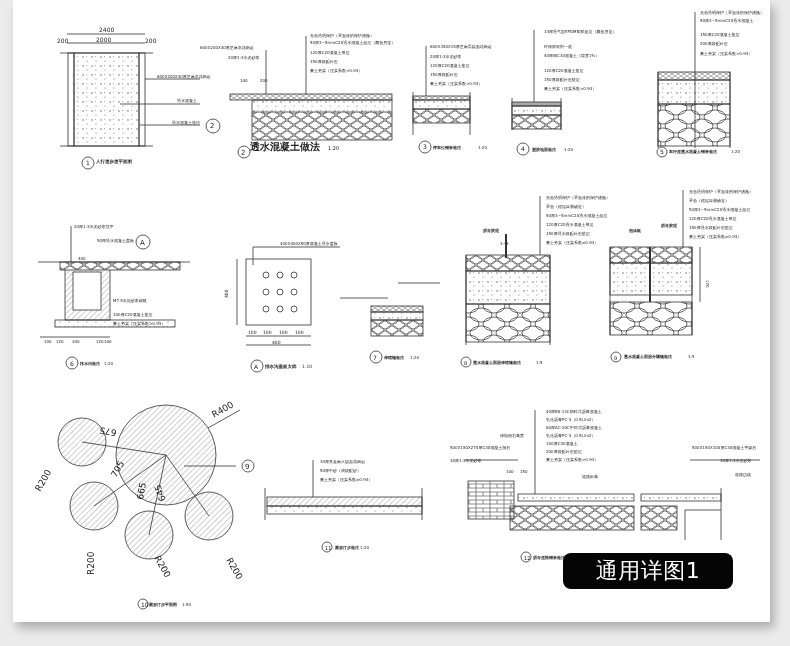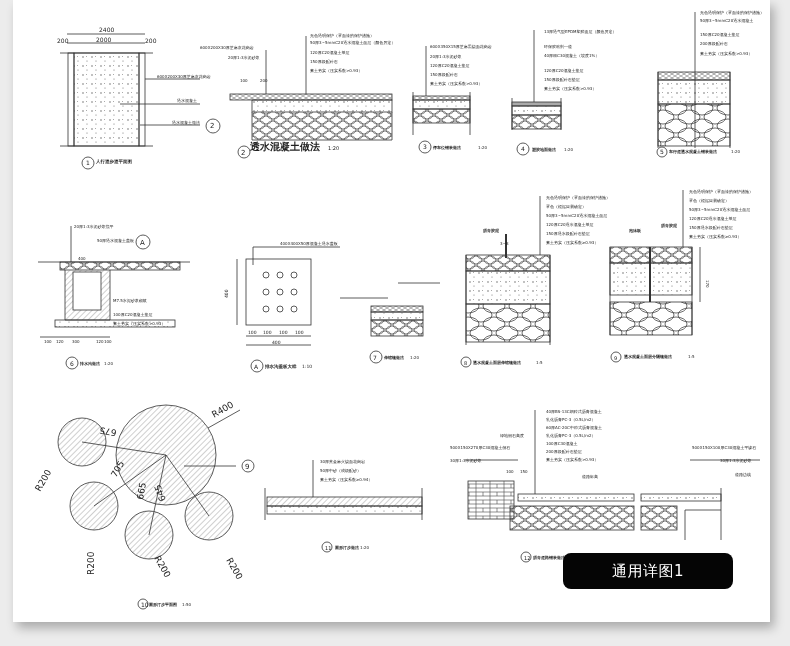--- a/index.html
+++ b/index.html
@@ -11,21 +11,21 @@
   }
   .paper {
     position:absolute; left:13px; top:0; width:757px; height:622px;
     background:#ffffff;
     box-shadow: 4px 6px 10px rgba(0,0,0,0.28);
   }
   .drawing { position:absolute; left:0; top:0; }
   .badge {
     position:absolute; left:563px; top:553px; width:170px; height:36px;
     background:#050505; border-radius:8px;
-    color:#ffffff; font-size:15px; line-height:36px; text-align:center;
+    color:#ffffff; font-size:22px; line-height:36px; text-align:center;
     font-family:"DejaVu Sans", sans-serif; letter-spacing:0.5px;
   }
   svg text { font-family:"DejaVu Sans", sans-serif; fill:#222; }
 </style>
 </head>
 <body>
 
 <div class="paper">
   <svg class="drawing" width="757" height="622" viewBox="13 0 757 622" xmlns="http://www.w3.org/2000/svg">
     <defs>

